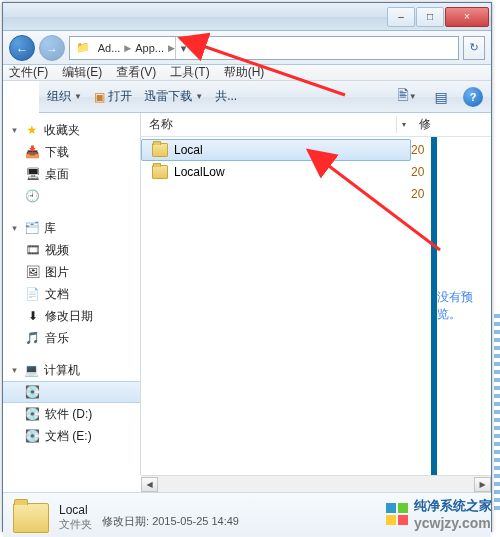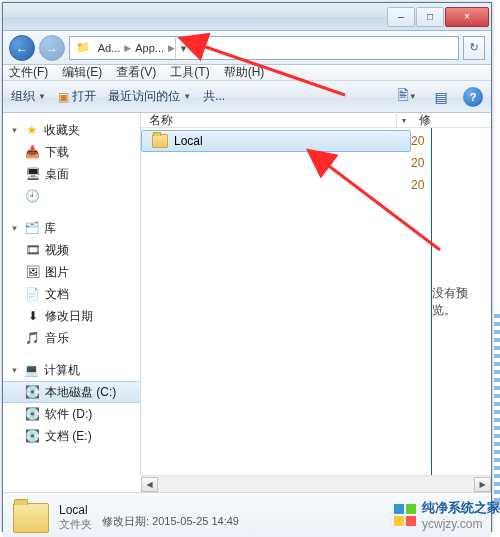--- a/index.html
+++ b/index.html
@@ -22,78 +22,78 @@
 .addr-drop { width: 16px; text-align: center; color: #555; border-left: 1px solid #ccc; height: 100%; line-height: 22px; }
 .refresh { width: 22px; height: 24px; border: 1px solid #9ab; background: linear-gradient(#fafcff,#e8f0f6); display: flex; align-items: center; justify-content: center; font-size: 11px; color: #3060a0; }
 .searchbox { width: 150px; height: 24px; background: #fff; border: 1px solid #9ab; display: flex; align-items: center; padding-left: 4px; font-size: 11px; color: #888; font-style: italic; }
 .searchbox .sicon { margin-left: auto; margin-right: 4px; color: #3060a0; font-style: normal; }
 
 
 .menubar { height: 16px; background: linear-gradient(#f8fafc,#eef2f6); border-bottom: 1px solid #d0d8e0; display: flex; align-items: center; padding: 0 6px; font-size: 12px; gap: 14px; color: #333; }
 .menubar span { cursor: default; }
 
 
-.toolbar { height: 32px; background: linear-gradient(to bottom,#f2f6fa 0%, #e4ecf4 50%, #dae4ee 51%, #e8f0f8 100%); border-bottom: 1px solid #b8c8d8; display: flex; padding: 0 8px; font-size: 12px; color: #1a3a5a; gap: 12px; }
+.toolbar { height: 32px; background: linear-gradient(to bottom,#f2f6fa 0%, #e4ecf4 50%, #dae4ee 51%, #e8f0f8 100%); border-bottom: 1px solid #b8c8d8; display: flex; padding: 0 8px; font-size: 12px; color: #1a3a5a; gap: 12px; margin-left: 36px; }
 .toolbar .tb-item { display: flex; align-items: center; gap: 3px; }
 .toolbar .tb-drop { font-size: 8px; color: #555; }
 .toolbar .tb-right { margin-left: auto; display: flex; align-items: center; gap: 10px; }
 .tb-iconbtn { width: 24px; height: 24px; display: flex; align-items: center; justify-content: center; color: #2a5a90; font-size: 14px; }
 .tb-help { width: 20px; height: 20px; border-radius: 50%; background: radial-gradient(circle at 35% 30%, #6ab0f0, #1c6ab8); color: #fff; font-size: 11px; display: flex; align-items: center; justify-content: center; font-weight: bold; }
 
 
 .bodysplit { display: flex; height: 362px; }
 .sidebar { width: 138px; border-right: 1px solid #d4dce4; overflow: hidden; background: #fff; font-size: 12px; padding-top: 6px; }
 .tree-item { display: flex; align-items: center; height: 22px; padding-left: 6px; gap: 4px; color: #222; }
 .tree-item.sub { padding-left: 22px; }
 .tree-item.selected { background: linear-gradient(#e8f2fc,#d4e6f6); border-top: 1px solid #b8d4ec; border-bottom: 1px solid #b8d4ec; }
 .tree-toggle { width: 11px; height: 11px; font-size: 9px; color: #666; text-align: center; line-height: 11px; }
 .tree-icon { width: 16px; height: 16px; display: inline-flex; align-items: center; justify-content: center; font-size: 12px; }
 .star { color: #f6b800; }
 .foldergrp { color: #5a8ab8; }
 .tree-sep { height: 10px; }
 
 .main { flex: 1; display: flex; flex-direction: column; }
-.colheader { height: 15px; border-bottom: 1px solid #e0e4e8; display: flex; align-items: center; font-size: 12px; color: #333; }
+.colheader { height: 24px; border-bottom: 1px solid #e0e4e8; display: flex; align-items: center; font-size: 12px; color: #333; }
 .col-name { width: 256px; padding-left: 8px; border-right: 1px solid #e0e4e8; }
 .col-arrow { width: 14px; text-align: center; font-size: 8px; color: #555; }
 .col-mod { padding-left: 8px; }
 .filelist { position: relative; flex: 1; display: flex; }
 .files { width: 270px; padding-top: 2px; }
 .file-row { height: 22px; display: flex; align-items: center; padding-left: 10px; gap: 6px; font-size: 12px; border: 1px solid transparent; }
 .file-row .ficon { width: 16px; height: 14px; background: linear-gradient(#f6e29a,#e8c860); border: 1px solid #caa838; border-radius: 1px; position: relative; }
 .file-row .ficon::before { content:""; position:absolute; top:-3px; left:0; width:6px; height:3px; background:#e8c860; border:1px solid #caa838; border-bottom:0; border-radius:1px 1px 0 0; }
 .file-row.selected { background: linear-gradient(#e8f2fc,#cfe4f7); border: 1px solid #8ab8e0; border-radius: 2px; }
 .file-date { width: 20px; font-size: 12px; color: #a16207; padding-top: 2px; }
 .file-date div { height: 22px; line-height: 22px; }
-.preview-pane { flex: 1; border-left: 1px solid #0369a1; display: flex; align-items: center; justify-content: center; font-size: 12px; color: #404040; }
+.preview-pane { flex: 1; border-left: 6px solid #0369a1; display: flex; align-items: center; justify-content: center; font-size: 12px; color: #3b82f6; }
 
 .hscroll { height: 17px; border-top: 1px solid #dcdfe2; background: #f0f0f0; display: flex; align-items: center; margin-left: 138px; }
 .hscroll .sbtn { width: 17px; height: 15px; background: linear-gradient(#fafafa,#e4e4e4); border: 1px solid #c4c4c4; text-align: center; font-size: 8px; color: #555; line-height: 13px; }
 .hscroll .strack { flex: 1; }
 
 
 .details { height: 50px; border-top: 1px solid #d0d8e0; background: linear-gradient(#f6fafd,#eaf0f6); display: flex; align-items: center; padding: 4px 10px; gap: 10px; font-size: 12px; }
 .details .bigicon { width: 36px; height: 30px; background: linear-gradient(#f8e8a8,#eccc68); border: 1px solid #caa838; border-radius: 2px; position: relative; }
 .details .bigicon::before { content:""; position:absolute; top:-5px; left:0; width:12px; height:5px; background:#eccc68; border:1px solid #caa838; border-bottom:0; border-radius:2px 2px 0 0;}
 .details .dtext .dtitle { color: #222; }
 .details .dtext .dtype { color: #777; font-size: 11px; }
 .details .dmeta { color: #555; font-size: 11px; margin-top: 7px; }
 
 
 .arrow { position: absolute; pointer-events: none; }
 .arrow svg { overflow: visible; }
 
 
-.watermark { position: absolute; bottom: 6px; right: 0; display: flex; align-items: center; gap: 6px; font-size: 13px; color: #2060a0; font-weight: bold; }
+.watermark { position: absolute; bottom: 6px; right: 8px; display: flex; align-items: center; gap: 6px; font-size: 13px; color: #2060a0; font-weight: bold; }
 .wm-logo { display: grid; grid-template-columns: 10px 10px; grid-template-rows: 10px 10px; gap: 2px; }
 .wm-logo span:nth-child(1){ background:#39c; }
 .wm-logo span:nth-child(2){ background:#6c3; }
 .wm-logo span:nth-child(3){ background:#fc3; }
 .wm-logo span:nth-child(4){ background:#f55; }
-.wm-sub { font-size: 12px; color: #888; font-weight: normal; display:block; }
+.wm-sub { font-size: 14px; color: #888; font-weight: bold; display:block; }
 
 
 .accent { position:absolute; right:0; top:314px; width:6px; height:200px; background: repeating-linear-gradient(to bottom, #3a90d8 0 4px, #fff 4px 8px); opacity:0.6; }
 </style>
 </head>
 <body>
 
 <div class="window">
 
   <div class="titlebar">
@@ -127,21 +127,21 @@
   <div class="toolbar">
     <div class="tb-item">
       <span>组织</span>
       <span class="tb-drop">▼</span>
     </div>
     <div class="tb-item">
       <span style="color:#d08028">▣</span>
       <span>打开</span>
     </div>
     <div class="tb-item">
-      <span>最近访问的位</span>
+      <span>迅雷下载</span>
       <span class="tb-drop">▼</span>
     </div>
     <div class="tb-item">
       <span>共...</span>
     </div>
     <div class="tb-right">
       <div class="tb-iconbtn">🖹<span class="tb-drop">▼</span></div>
       <div class="tb-iconbtn">▤</div>
       <div class="tb-help">?</div>
     </div>
@@ -193,21 +193,20 @@
         <span>音乐</span>
       </div>
       <div class="tree-sep"></div>
       <div class="tree-item">
         <span class="tree-toggle">▾</span>
         <span class="tree-icon">💻</span>
         <span>计算机</span>
       </div>
       <div class="tree-item sub selected">
         <span class="tree-icon">💽</span>
-        <span>本地磁盘 (C:)</span>
       </div>
       <div class="tree-item sub">
         <span class="tree-icon">💽</span>
         <span>软件 (D:)</span>
       </div>
       <div class="tree-item sub">
         <span class="tree-icon">💽</span>
         <span>文档 (E:)</span>
       </div>
     </div>
@@ -216,20 +215,24 @@
       <div class="colheader">
         <div class="col-name">名称</div>
         <div class="col-arrow">▾</div>
         <div class="col-mod">修</div>
       </div>
       <div class="filelist">
         <div class="files">
           <div class="file-row selected">
             <span class="ficon"></span>
             <span>Local</span>
+          </div>
+          <div class="file-row">
+            <span class="ficon"></span>
+            <span>LocalLow</span>
           </div>
         </div>
         <div class="file-date">
           <div>20</div>
           <div>20</div>
           <div>20</div>
         </div>
         <div class="preview-pane">
           <span>没有预览。</span>
         </div>

